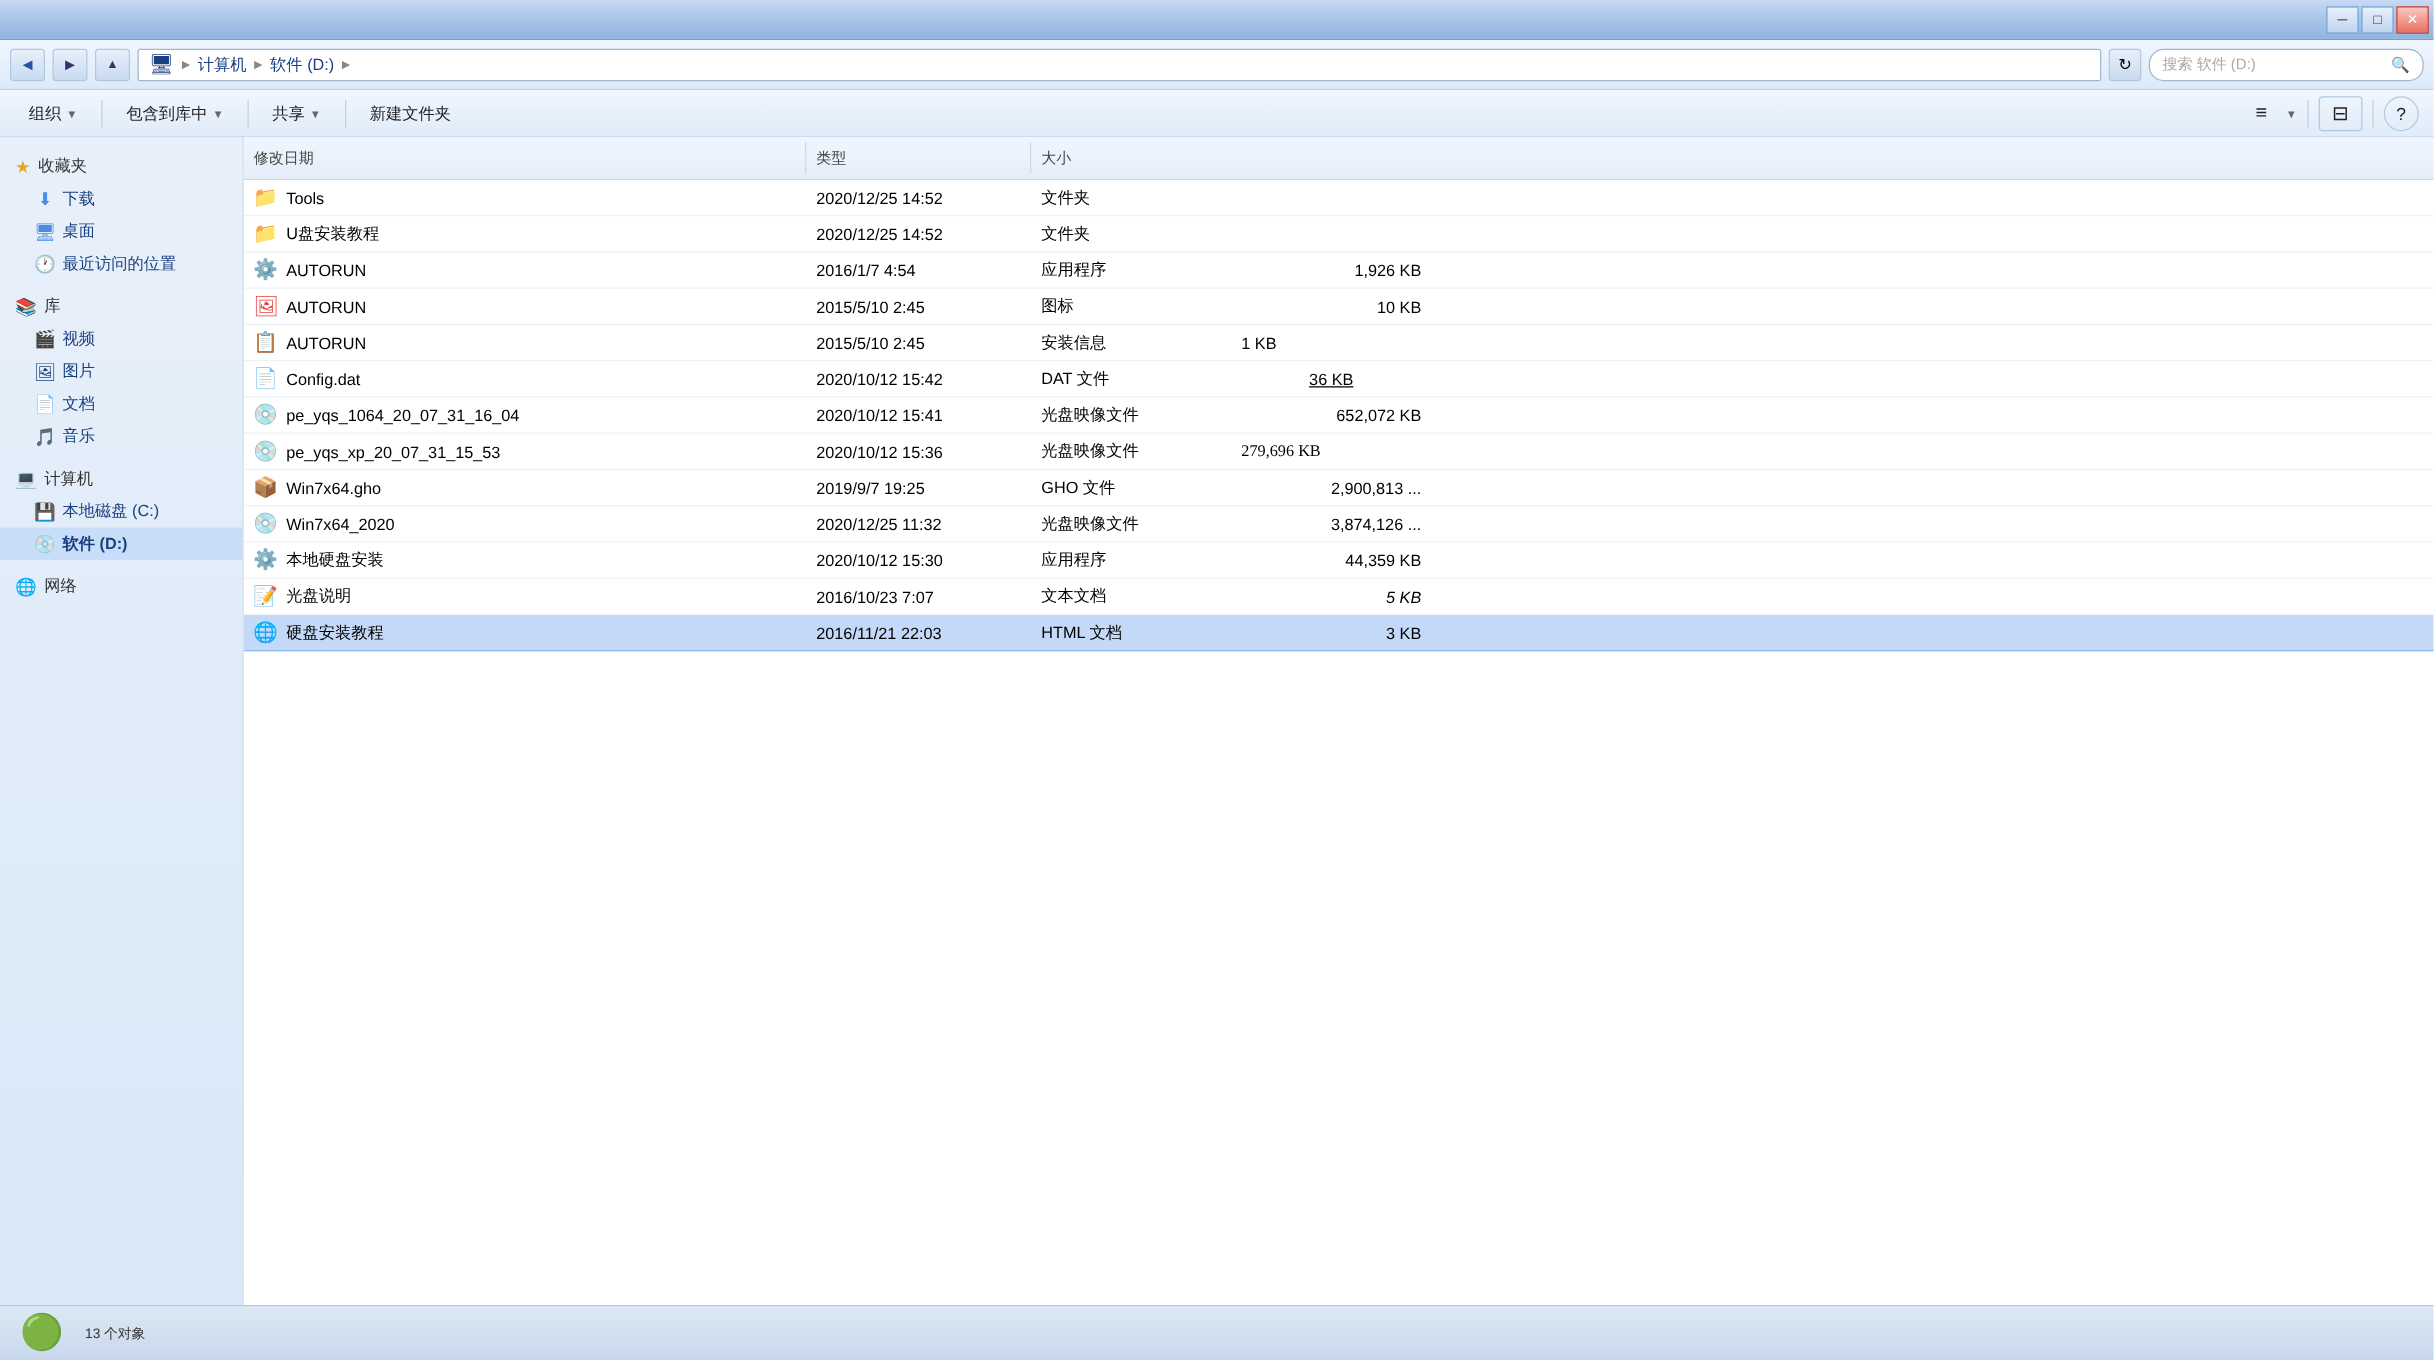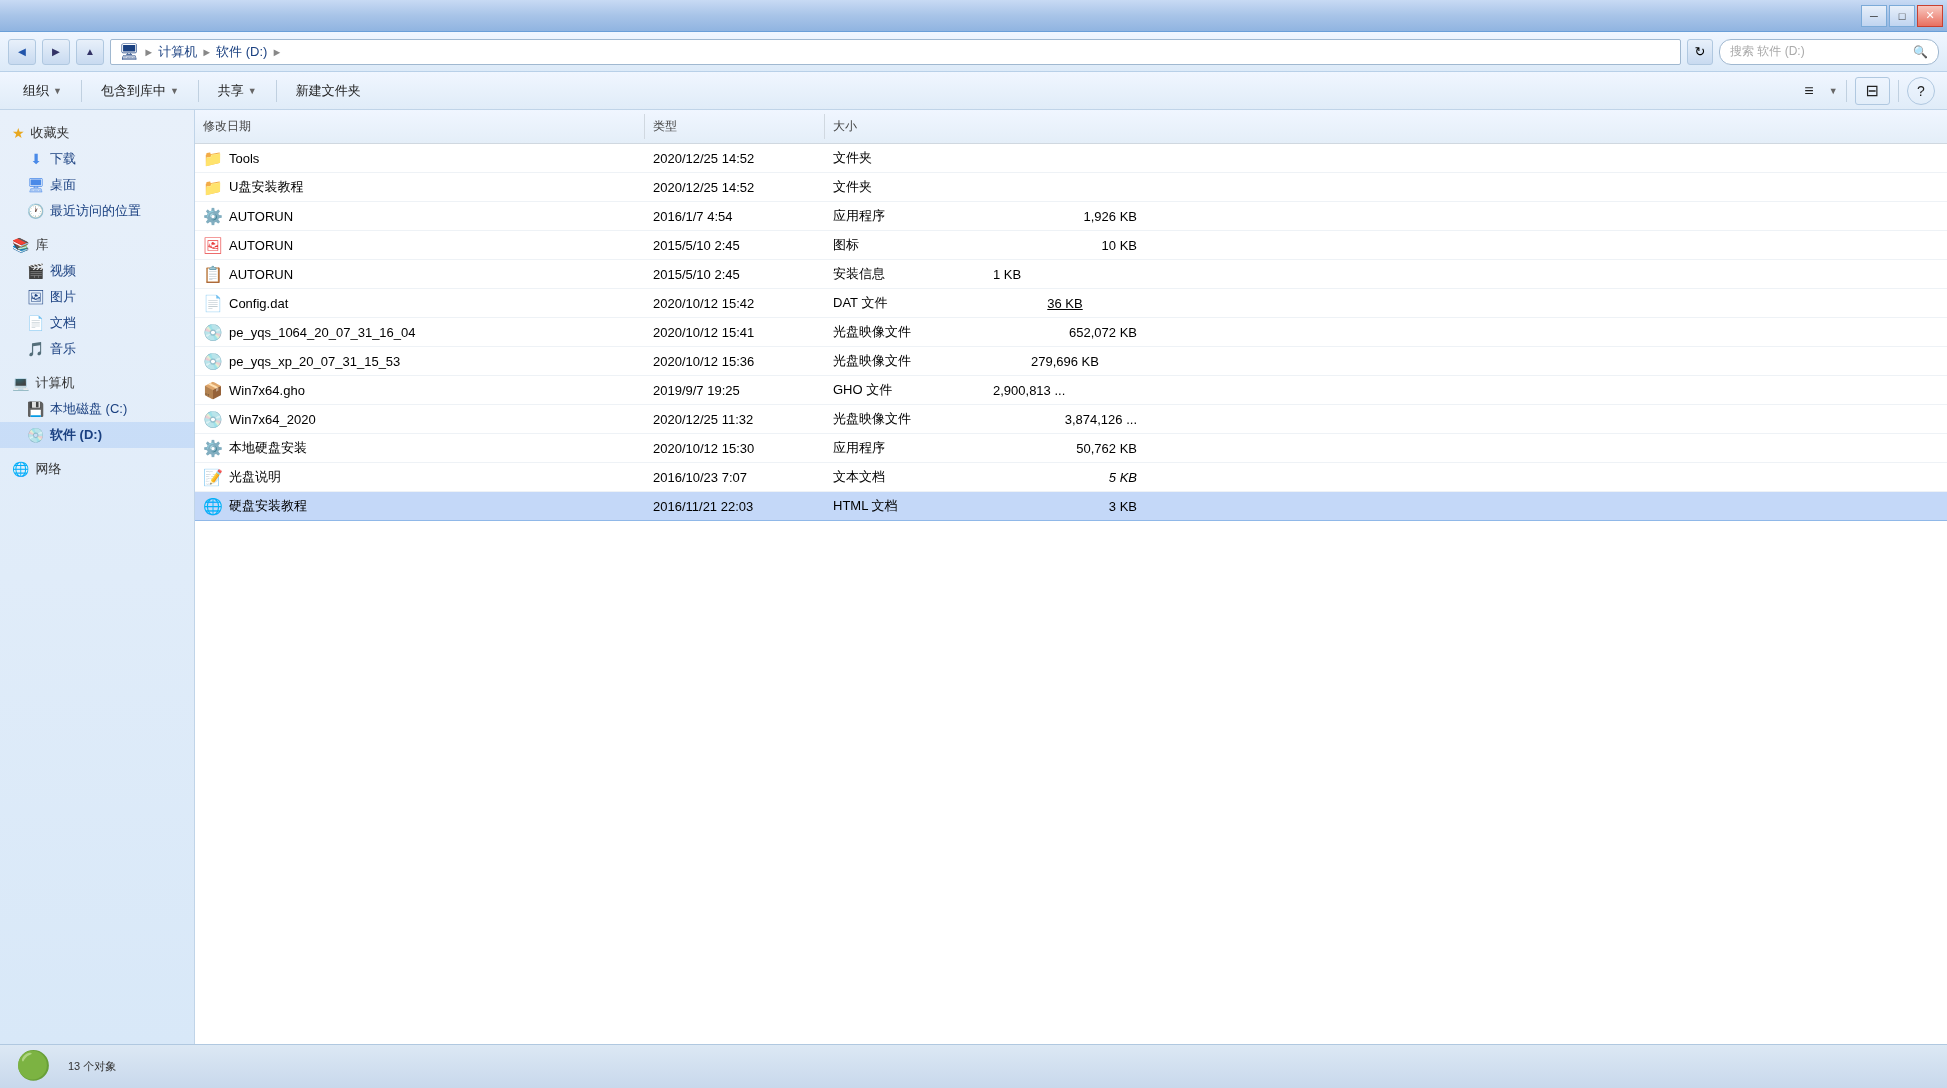--- a/index.html
+++ b/index.html
@@ -525,36 +525,36 @@
     <div class="file-cell">
       <span class="file-icon" style="color:#a040d0">💿</span>
       <span>pe_yqs_xp_20_07_31_15_53</span>
     </div>
     <div class="file-cell">
       <span>2020/10/12 15:36</span>
     </div>
     <div class="file-cell">
       <span>光盘映像文件</span>
     </div>
-    <div class="file-cell" style="justify-content:center;">
+    <div class="file-cell" style="justify-content:flex-start;font-family:Liberation Serif, serif;">
       <span>279,696 KB</span>
     </div>
   </div>
         <div class="file-row">
     <div class="file-cell">
       <span class="file-icon" style="color:#808080">📦</span>
       <span>Win7x64.gho</span>
     </div>
     <div class="file-cell">
       <span>2019/9/7 19:25</span>
     </div>
     <div class="file-cell">
       <span>GHO 文件</span>
     </div>
-    <div class="file-cell" style="justify-content:flex-start;">
+    <div class="file-cell" style="justify-content:flex-end;">
       <span>2,900,813 ...</span>
     </div>
   </div>
         <div class="file-row">
     <div class="file-cell">
       <span class="file-icon" style="color:#a040d0">💿</span>
       <span>Win7x64_2020</span>
     </div>
     <div class="file-cell">
       <span>2020/12/25 11:32</span>
@@ -571,21 +571,21 @@
       <span class="file-icon" style="color:#4a8ae8">⚙️</span>
       <span>本地硬盘安装</span>
     </div>
     <div class="file-cell">
       <span>2020/10/12 15:30</span>
     </div>
     <div class="file-cell">
       <span>应用程序</span>
     </div>
     <div class="file-cell" style="justify-content:flex-end;">
-      <span>50,762 KB</span>
+      <span>44,359 KB</span>
     </div>
   </div>
         <div class="file-row">
     <div class="file-cell">
       <span class="file-icon" style="color:#2060c0">📝</span>
       <span>光盘说明</span>
     </div>
     <div class="file-cell">
       <span>2016/10/23 7:07</span>
     </div>

